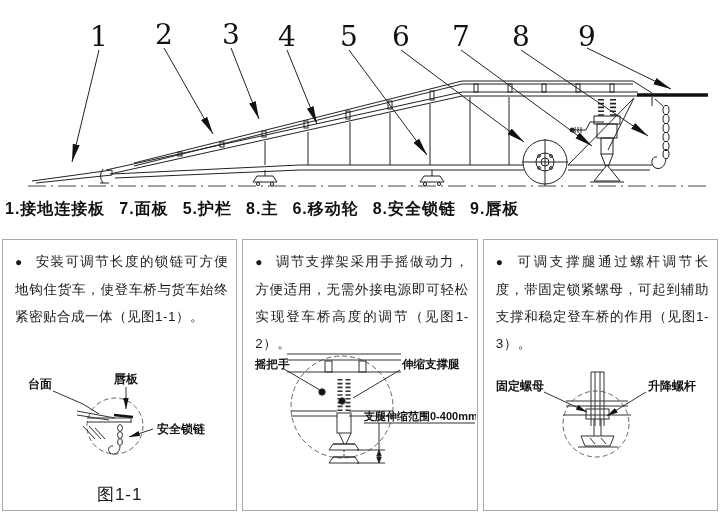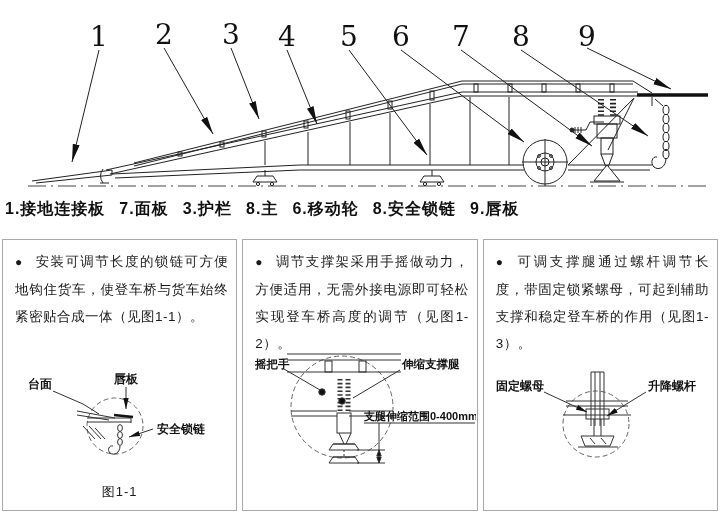--- a/index.html
+++ b/index.html
@@ -9,21 +9,21 @@
   .parts{position:absolute;top:199px;left:5px;right:0;display:flex;gap:14px;
          font-size:16px;font-weight:600;letter-spacing:1px;white-space:nowrap;color:#111;}
   .panels{position:absolute;left:2px;top:239px;width:716px;height:272px;display:flex;gap:5px;}
   .panel{flex:1;min-width:0;border:1px solid #a9a9a9;background:#fff;display:flex;flex-direction:column;box-sizing:border-box;}
   .ptext{height:104px;padding:8px 8px 0 12px;font-size:13.5px;line-height:27px;
          text-align:justify;letter-spacing:0.5px;color:#1a1a1a;overflow:hidden;}
   .blt{margin-right:12px;font-size:12px;}
   .fig{height:128px;position:relative;}
   .fig svg{position:absolute;left:0;top:0;display:block;}
   .cap{flex:1;display:flex;justify-content:center;align-items:flex-start;
-       padding-top:3px;font-size:13px;letter-spacing:1px;color:#1a1a1a;}
+       padding-top:3px;font-size:17px;letter-spacing:1px;color:#1a1a1a;}
   .flabel{font-weight:700;font-size:12px;fill:#111;font-family:"Liberation Sans",sans-serif;}
   .callout-num{font-family:"DejaVu Serif",serif;font-size:28px;fill:#111;}
 </style>
 </head>
 <body>
 
 <div class="page">
 
   <svg class="main-svg" width="720" height="196" viewBox="0 0 720 196">
     <defs>
@@ -148,21 +148,21 @@
       <text class="callout-num" x="401" y="46">6</text>
       <text class="callout-num" x="461" y="46">7</text>
       <text class="callout-num" x="521" y="46">8</text>
       <text class="callout-num" x="587" y="46">9</text>
     </g>
   </svg>
 
   <div class="parts">
     <span>1.接地连接板</span>
     <span>7.面板</span>
-    <span>3.护栏</span>
+    <span>5.护栏</span>
     <span>8.主</span>
     <span>6.移动轮</span>
     <span>8.安全锁链</span>
     <span>9.唇板</span>
   </div>
 
   <div class="panels">
 
     <div class="panel">
       <div class="ptext"><span class="blt">●</span><span>安装可调节长度的锁链可方便地钩住货车，使登车桥与货车始终紧密贴合成一体（见图1-1）。</span></div>

